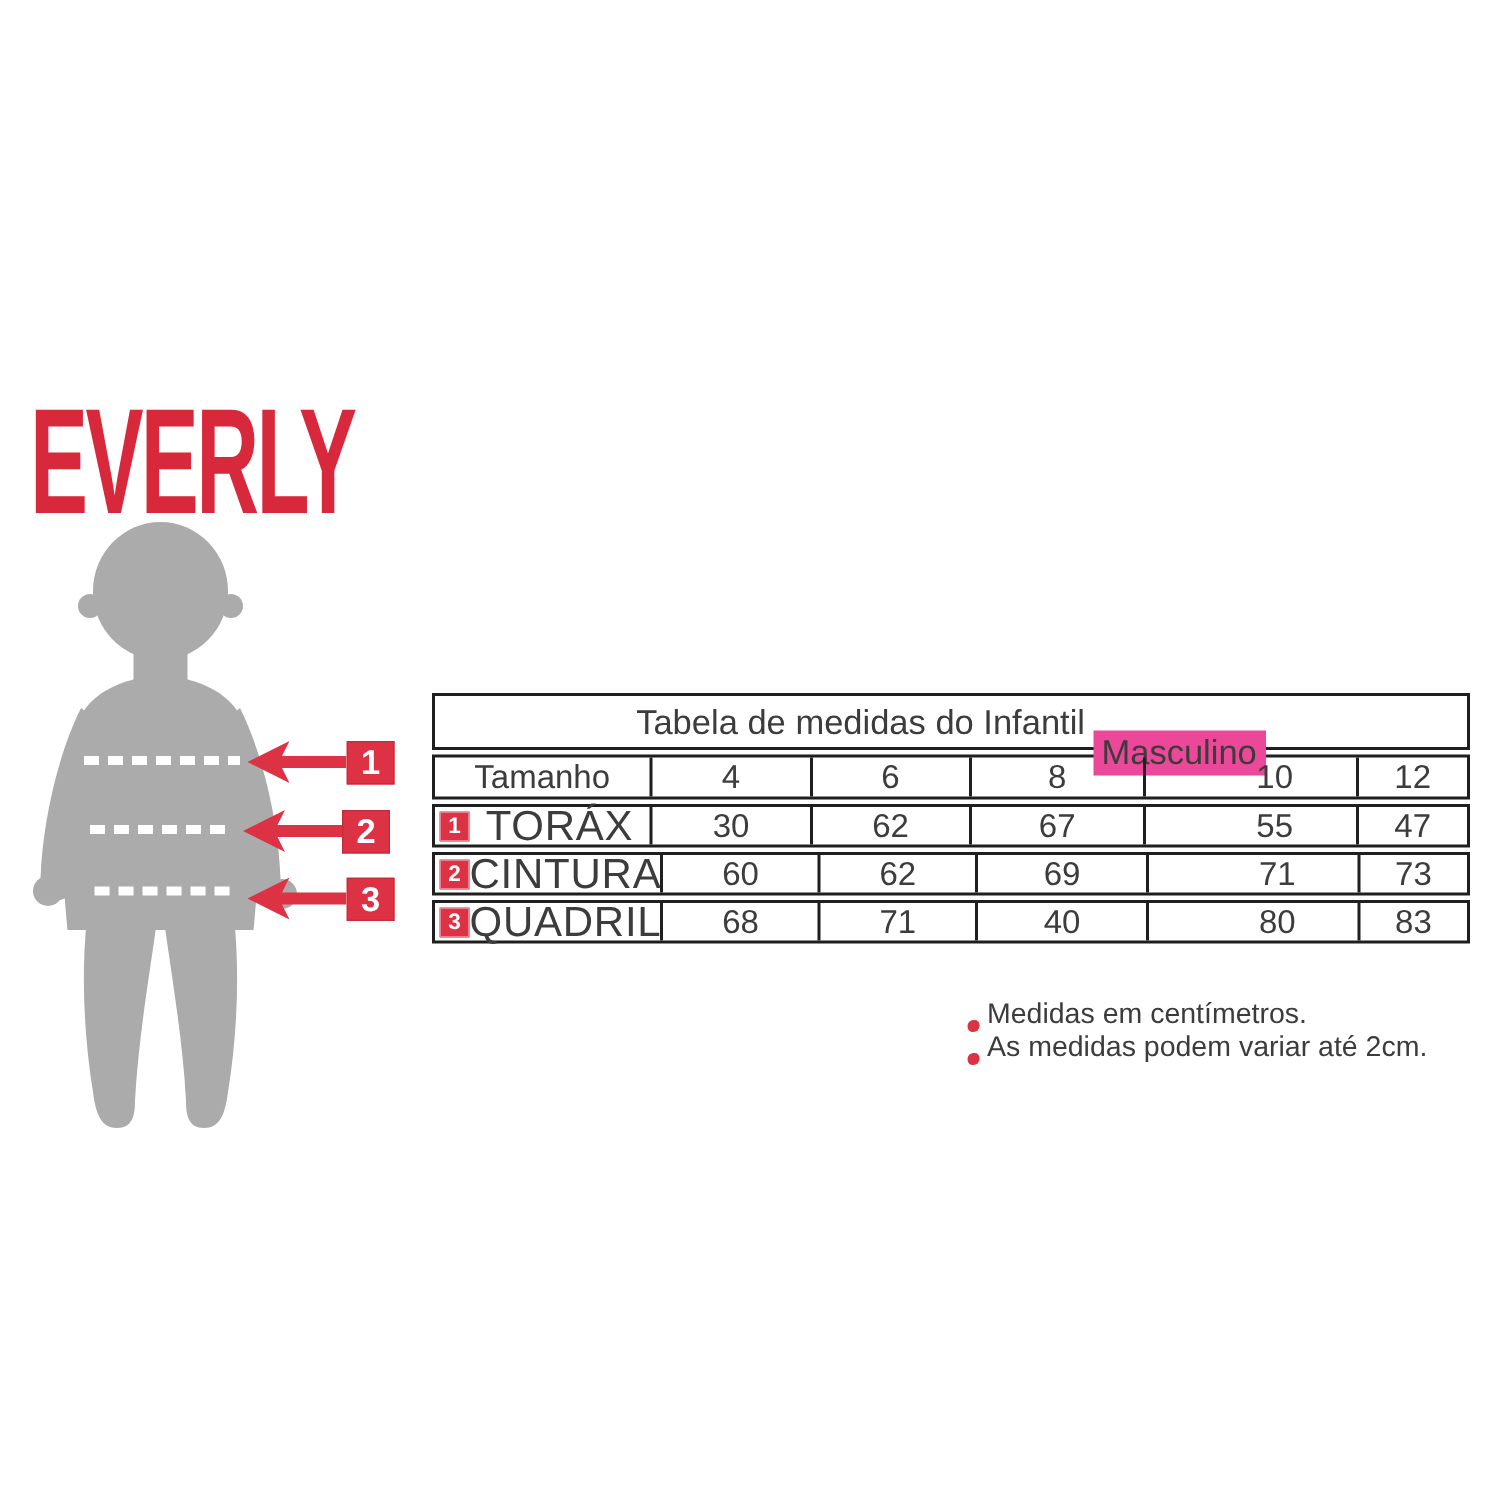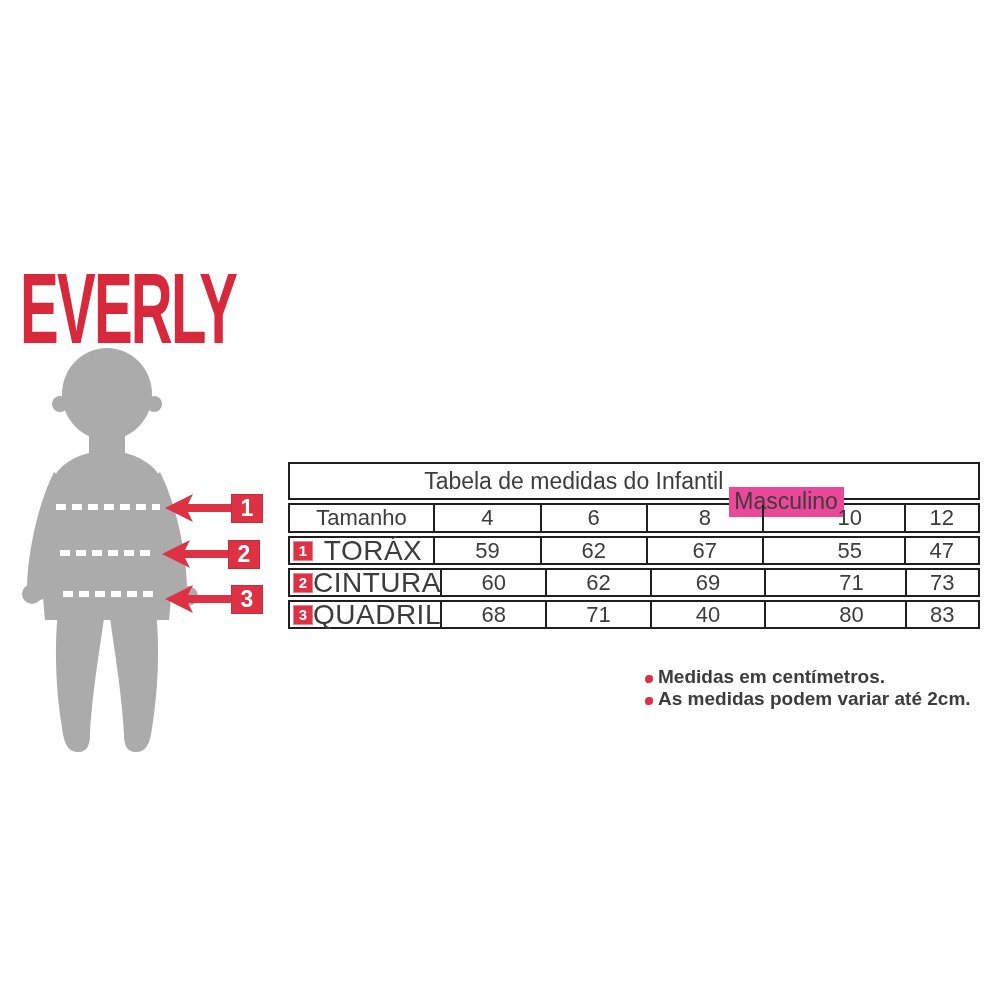--- a/index.html
+++ b/index.html
@@ -139,24 +139,23 @@
   
   .notes {
     position: absolute;
     left: 645px;
     top: 666px;
     font-size: 19px;
     color: #3c3c3c;
   }
   .note-line {
     display: flex;
-    align-items: center;
+    align-items: flex-end;
     line-height: 22px;
     white-space: nowrap;
-    font-weight: bold;
   }
   .note-bullet {
     flex: 0 0 auto;
     width: 8px;
     height: 8px;
     border-radius: 50% 40% 50% 45%;
     background: #dc3243;
     margin: 3px 5px 0 0;
   }
 </style>
@@ -233,21 +232,21 @@
       <div class="cell c3">8</div>
       <div class="cell c4">10</div>
       <div class="cell c5">12</div>
     </div>
 
     <div class="trow data-row">
       <div class="cell c0 label-cell">
         <span class="row-numbox">1</span>
         <span class="row-label">TORÁX</span>
       </div>
-      <div class="cell c1">59</div>
+      <div class="cell c1">30</div>
       <div class="cell c2">62</div>
       <div class="cell c3">67</div>
       <div class="cell c4">55</div>
       <div class="cell c5">47</div>
     </div>
 
     <div class="trow data-row">
       <div class="cell c0 label-cell">
         <span class="row-numbox">2</span>
         <span class="row-label">CINTURA</span>

